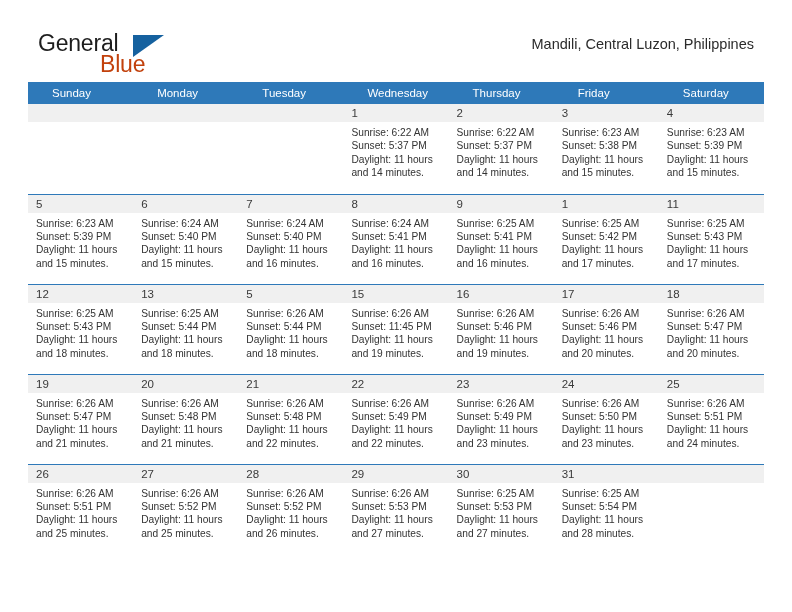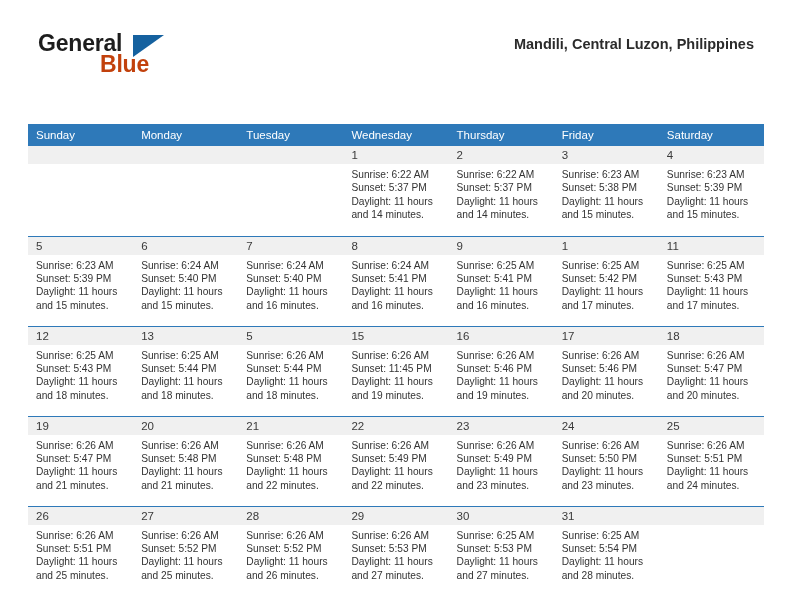--- a/index.html
+++ b/index.html
@@ -15,22 +15,21 @@
   }
   .page {
     position: relative;
     width: 792px; height: 612px;
     padding: 0 28px;
   }
 
   
   .header {
     position: relative;
-    height: 124px;
-    font-weight: bold;
+    height: 82px;
   }
   .logo {
     position: absolute;
     left: 10px; top: 30px;
     width: 170px; height: 55px;
   }
   .logo-general {
     position: absolute;
     left: 0; top: 0;
     font-size: 23px;
@@ -76,21 +75,21 @@
     width: 736px;
     border-collapse: collapse;
     table-layout: fixed;
   }
   .calendar th {
     background: #2e79b9;
     color: #ffffff;
     font-size: 11.5px;
     font-weight: normal;
     text-align: left;
-    padding: 5px 0 5px 8px;
+    padding: 5px 0 5px 24px;
     height: 22px;
     border: none;
   }
   .calendar td {
     vertical-align: top;
     padding: 0;
     border: none;
     height: 90px;
     border-top: 1px solid #2e79b9;
   }

